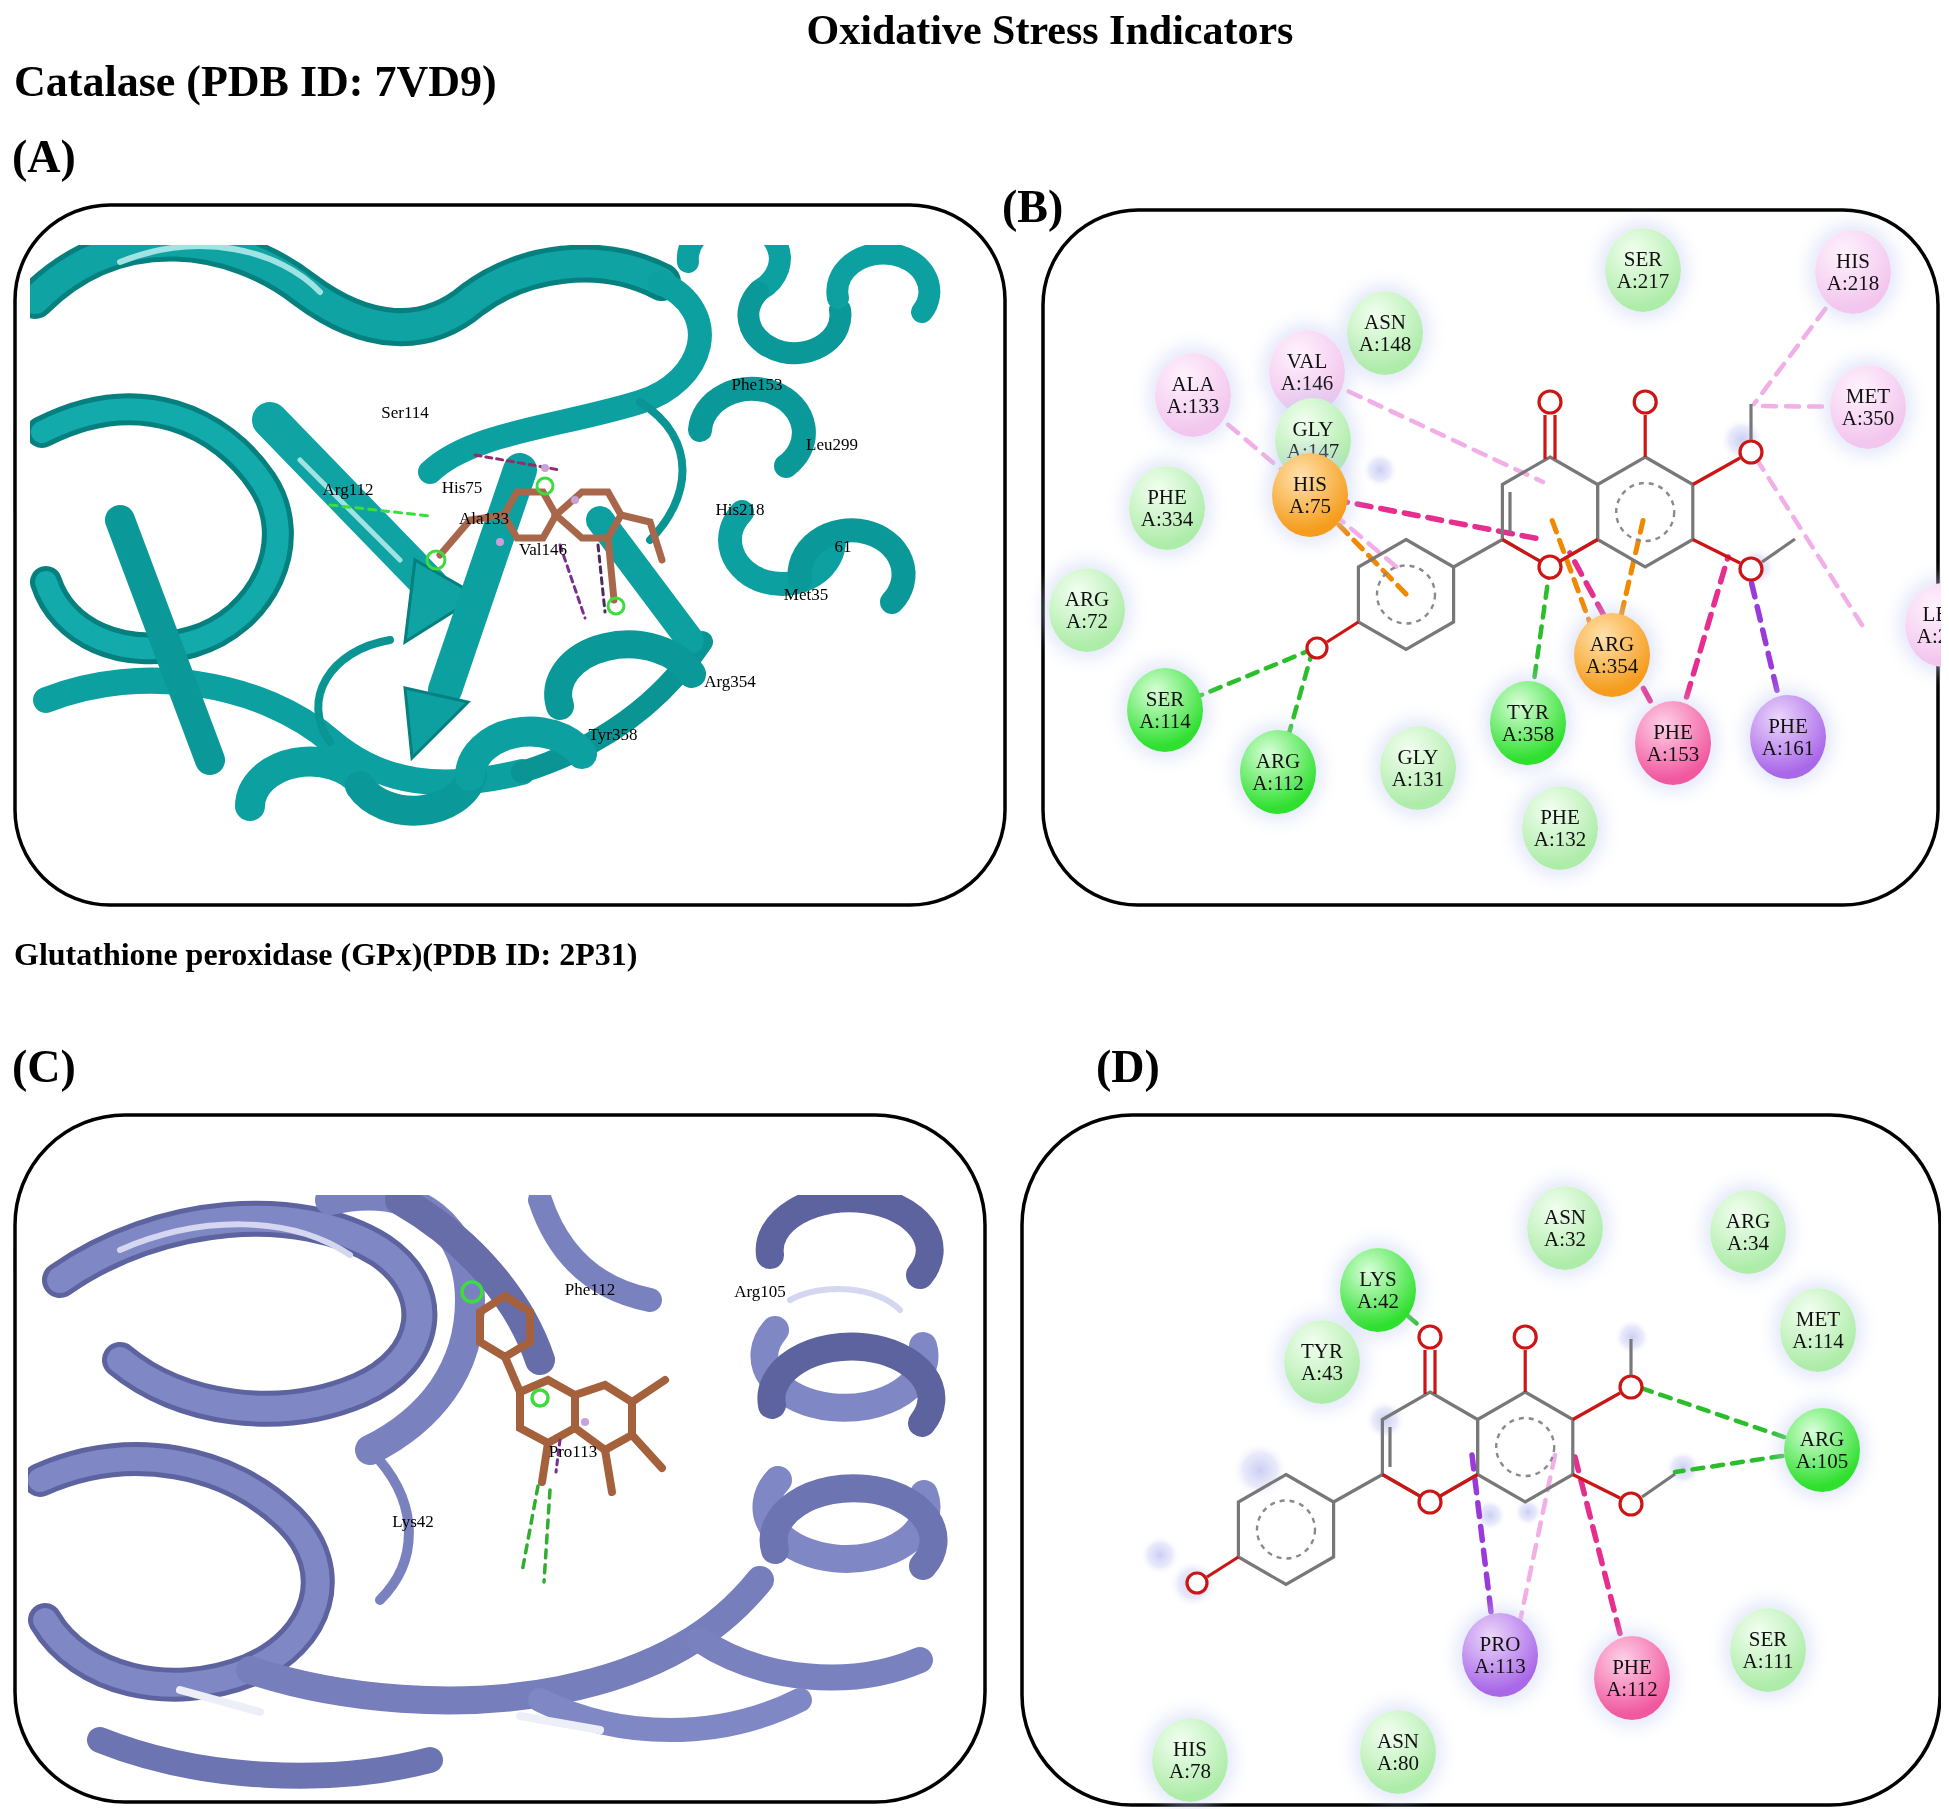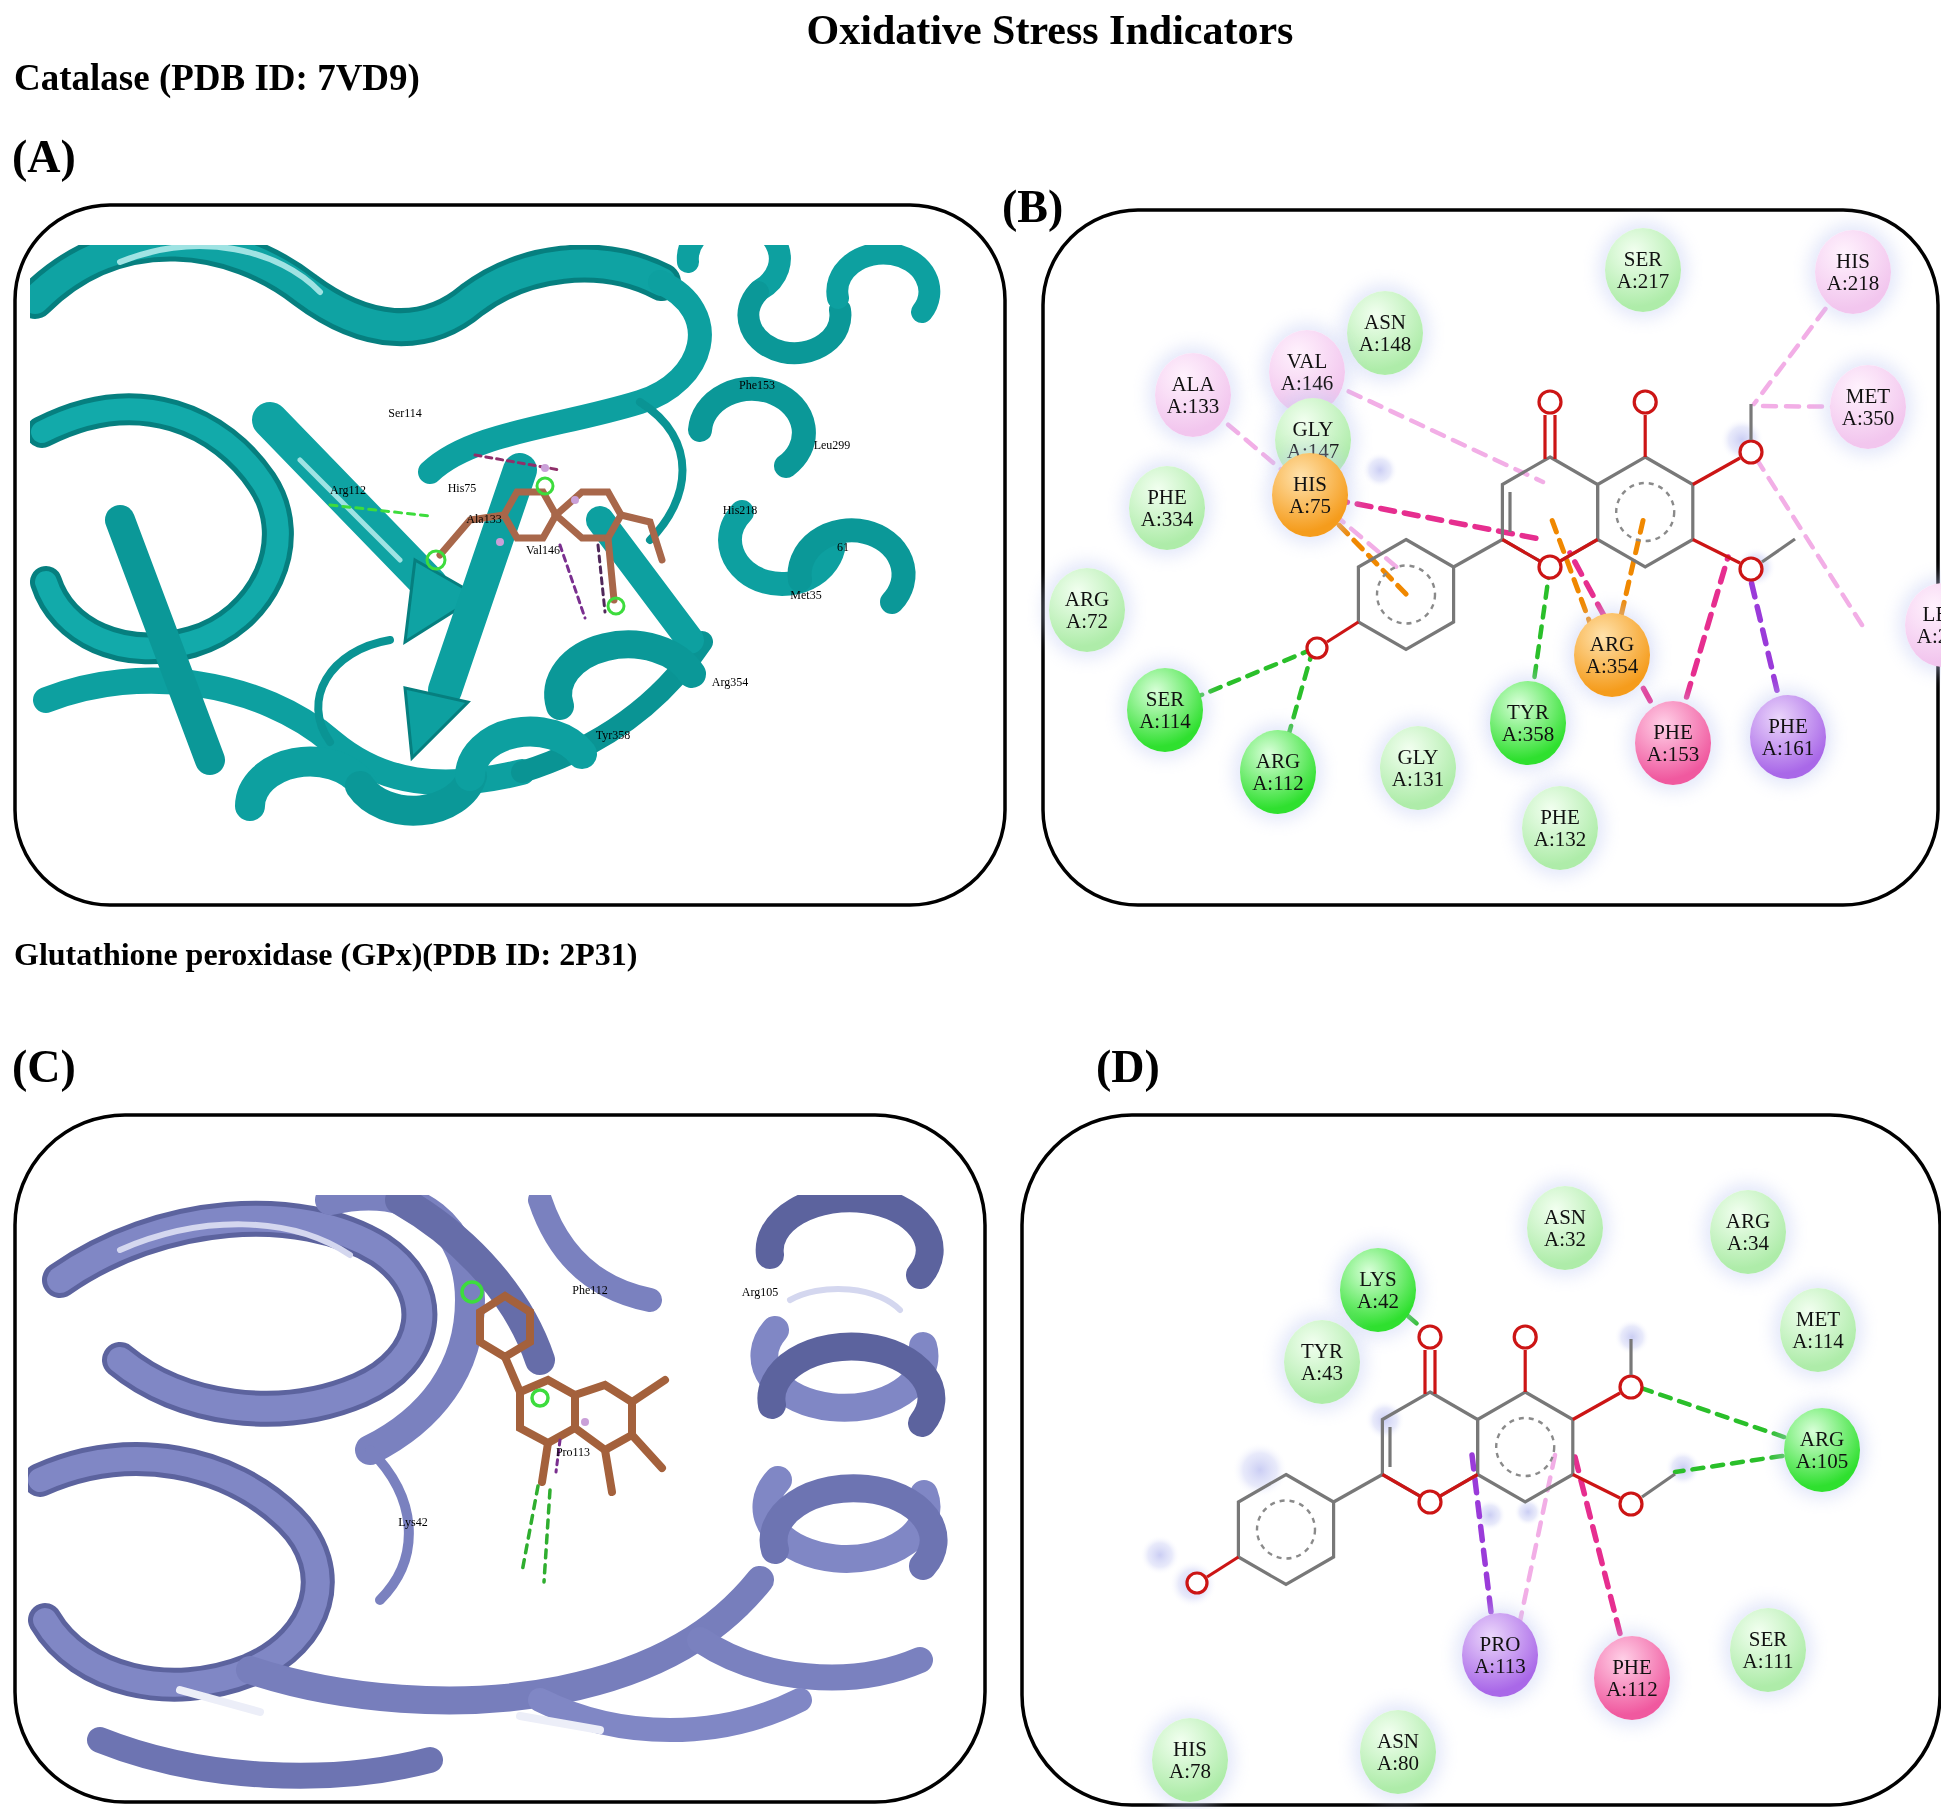--- a/index.html
+++ b/index.html
@@ -1,27 +1,27 @@
 <!DOCTYPE html>
 <html><head>
 <meta charset="utf-8">
 <style>
   html,body{margin:0;padding:0;background:#fff;}
   #canvas{position:relative;width:1941px;height:1809px;background:#fff;overflow:hidden;
           font-family:"Liberation Serif","DejaVu Serif",serif;}
   .abs{position:absolute;}
   .heading{font-weight:bold;color:#000;white-space:nowrap;}
   #main-title{left:525px;top:6px;width:1050px;text-align:center;font-size:42px;}
-  #heading-1{left:14px;top:56px;font-size:37px;}
+  #heading-1{left:14px;top:56px;font-size:44px;}
   #heading-2{left:14px;top:936px;font-size:32px;}
   .panel-letter{font-weight:bold;font-size:46px;color:#000;}
   #letter-a{left:12px;top:130px;} #letter-b{left:1002px;top:180px;}
   #letter-c{left:12px;top:1040px;} #letter-d{left:1096px;top:1040px;}
   svg{position:absolute;left:0;top:0;}
-  .label3d{position:absolute;transform:translate(-50%,-50%);font-size:12px;color:#000;
+  .label3d{position:absolute;transform:translate(-50%,-50%);font-size:17px;color:#000;
            white-space:nowrap;font-family:"Liberation Serif",serif;}
   .bubble{position:absolute;width:76px;height:84px;border-radius:50%;
           display:flex;flex-direction:column;align-items:center;justify-content:center;
           transform:translate(-50%,-50%);
           box-shadow:0 0 16px 7px rgba(198,206,244,0.45);}
   .bubble span{font-size:21px;line-height:22px;color:#111;font-family:"Liberation Serif",serif;}
 </style>
 </head>
 <body>
 

